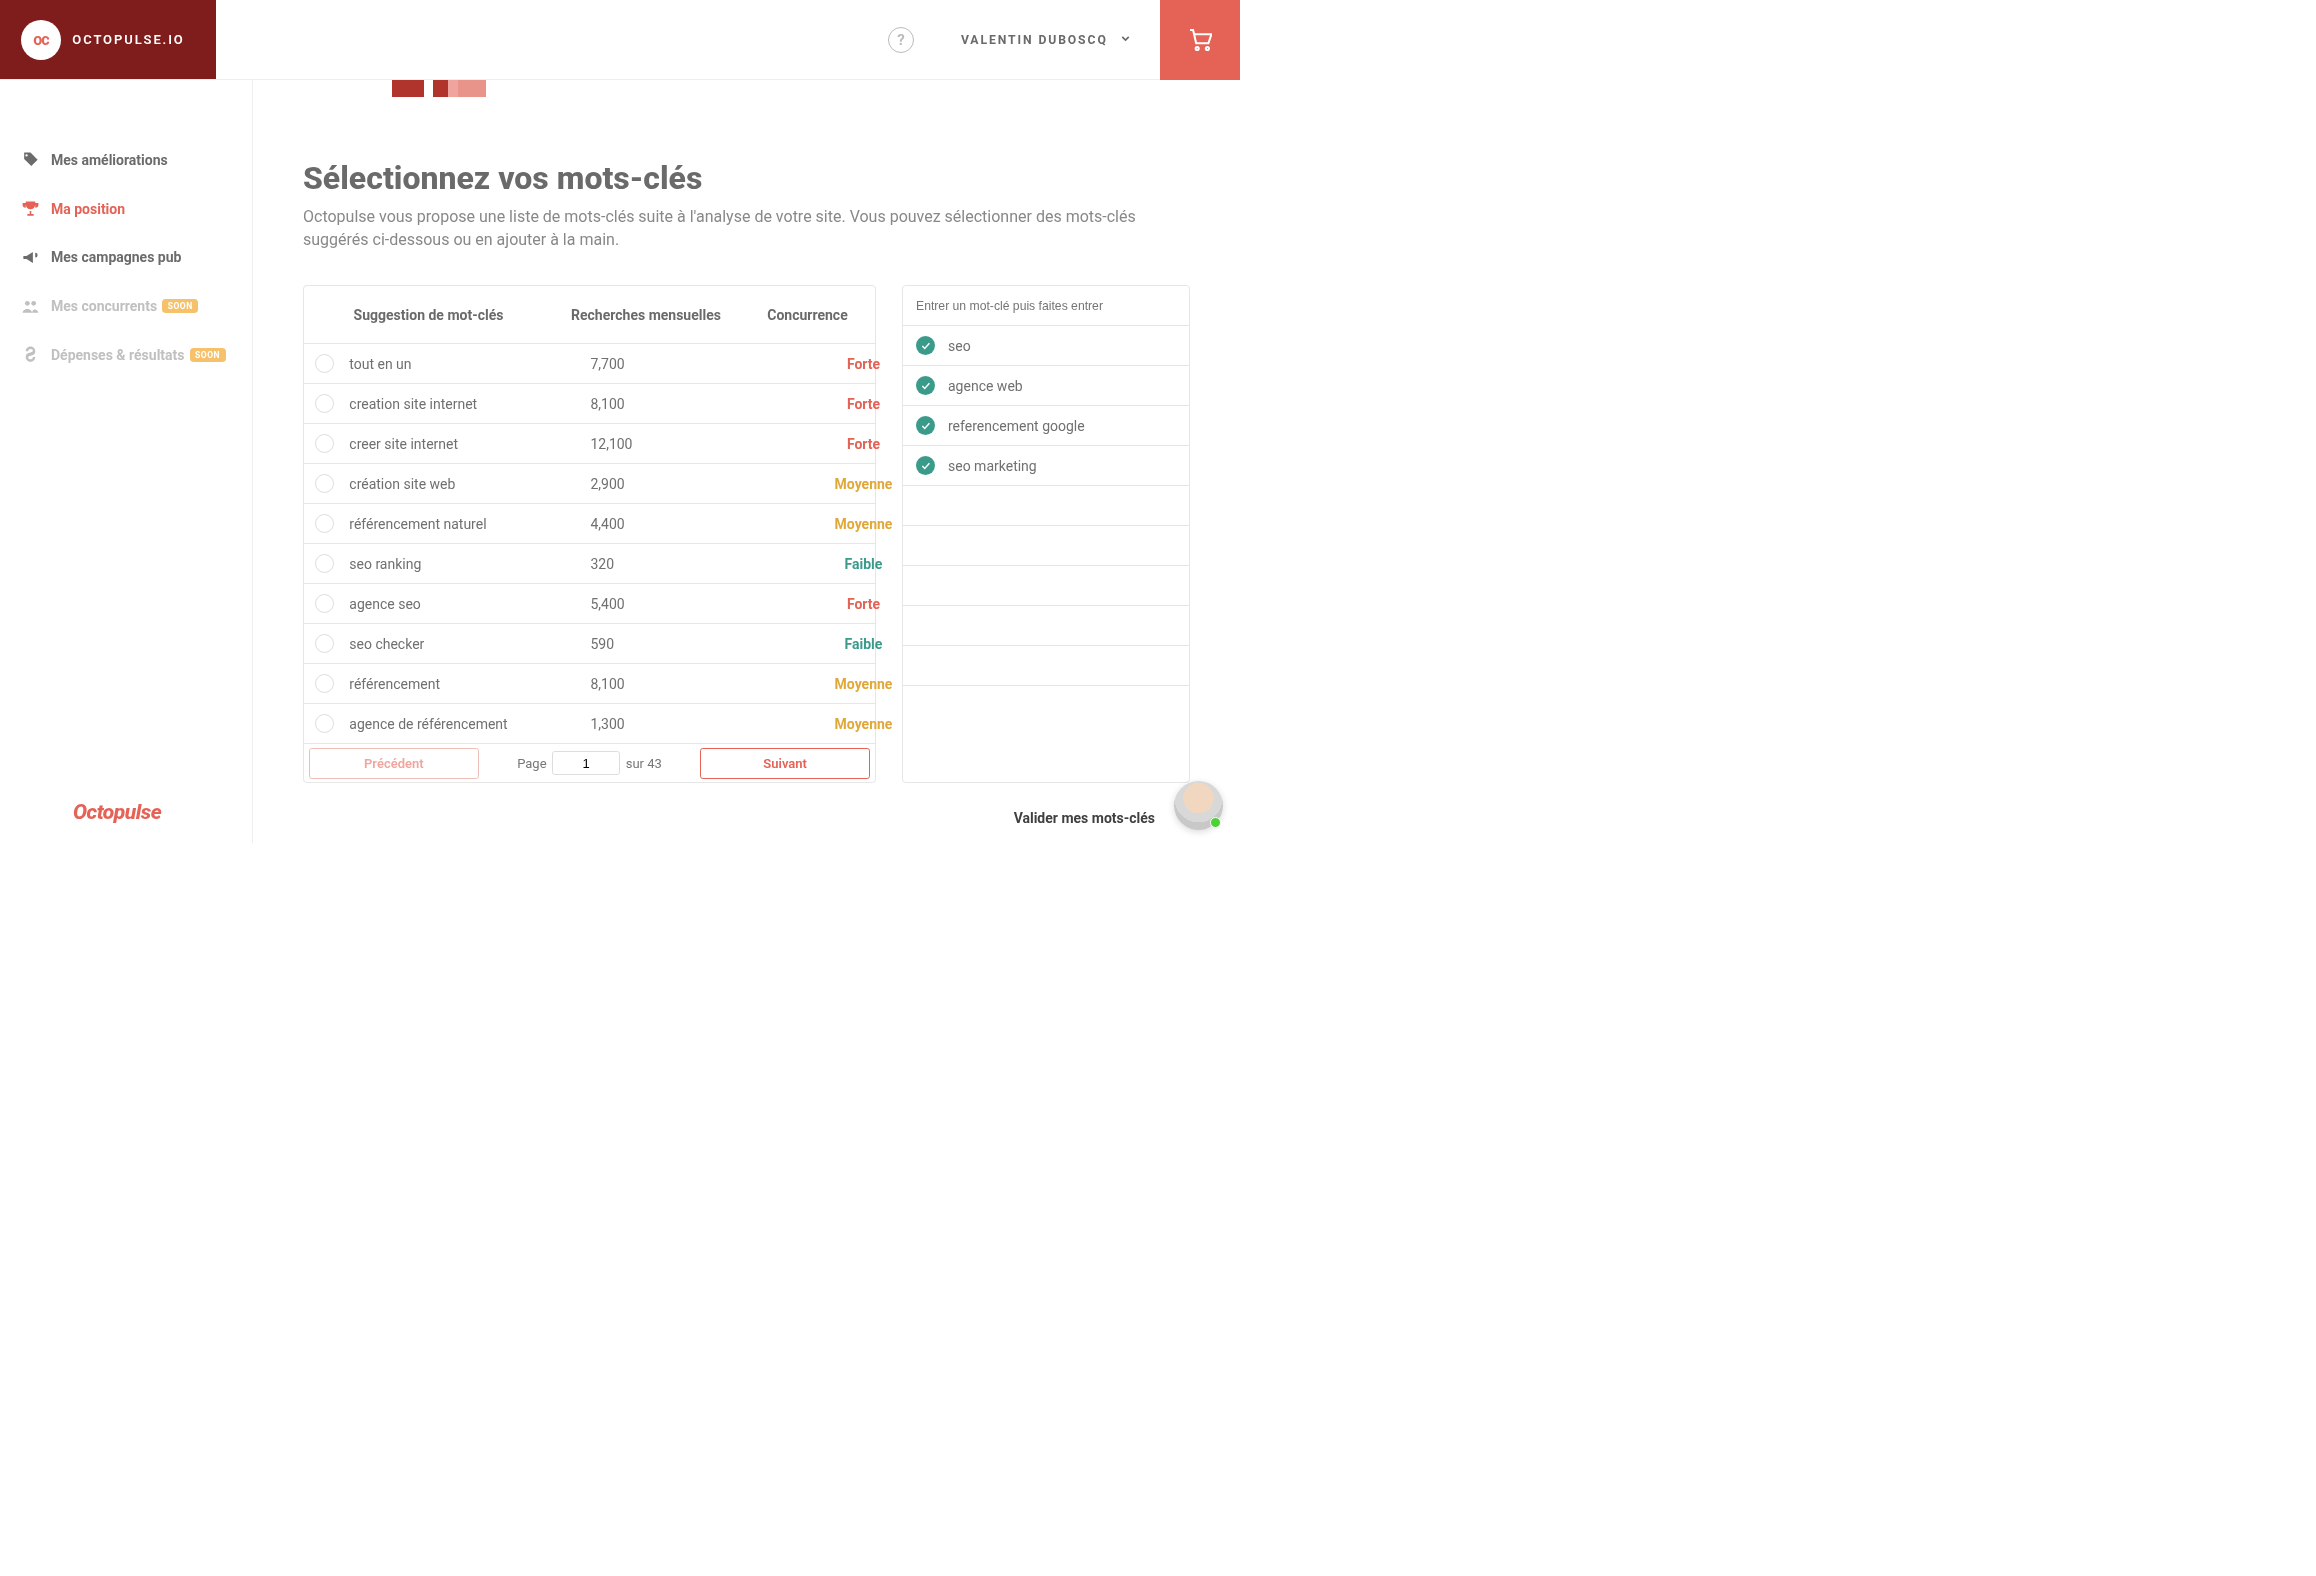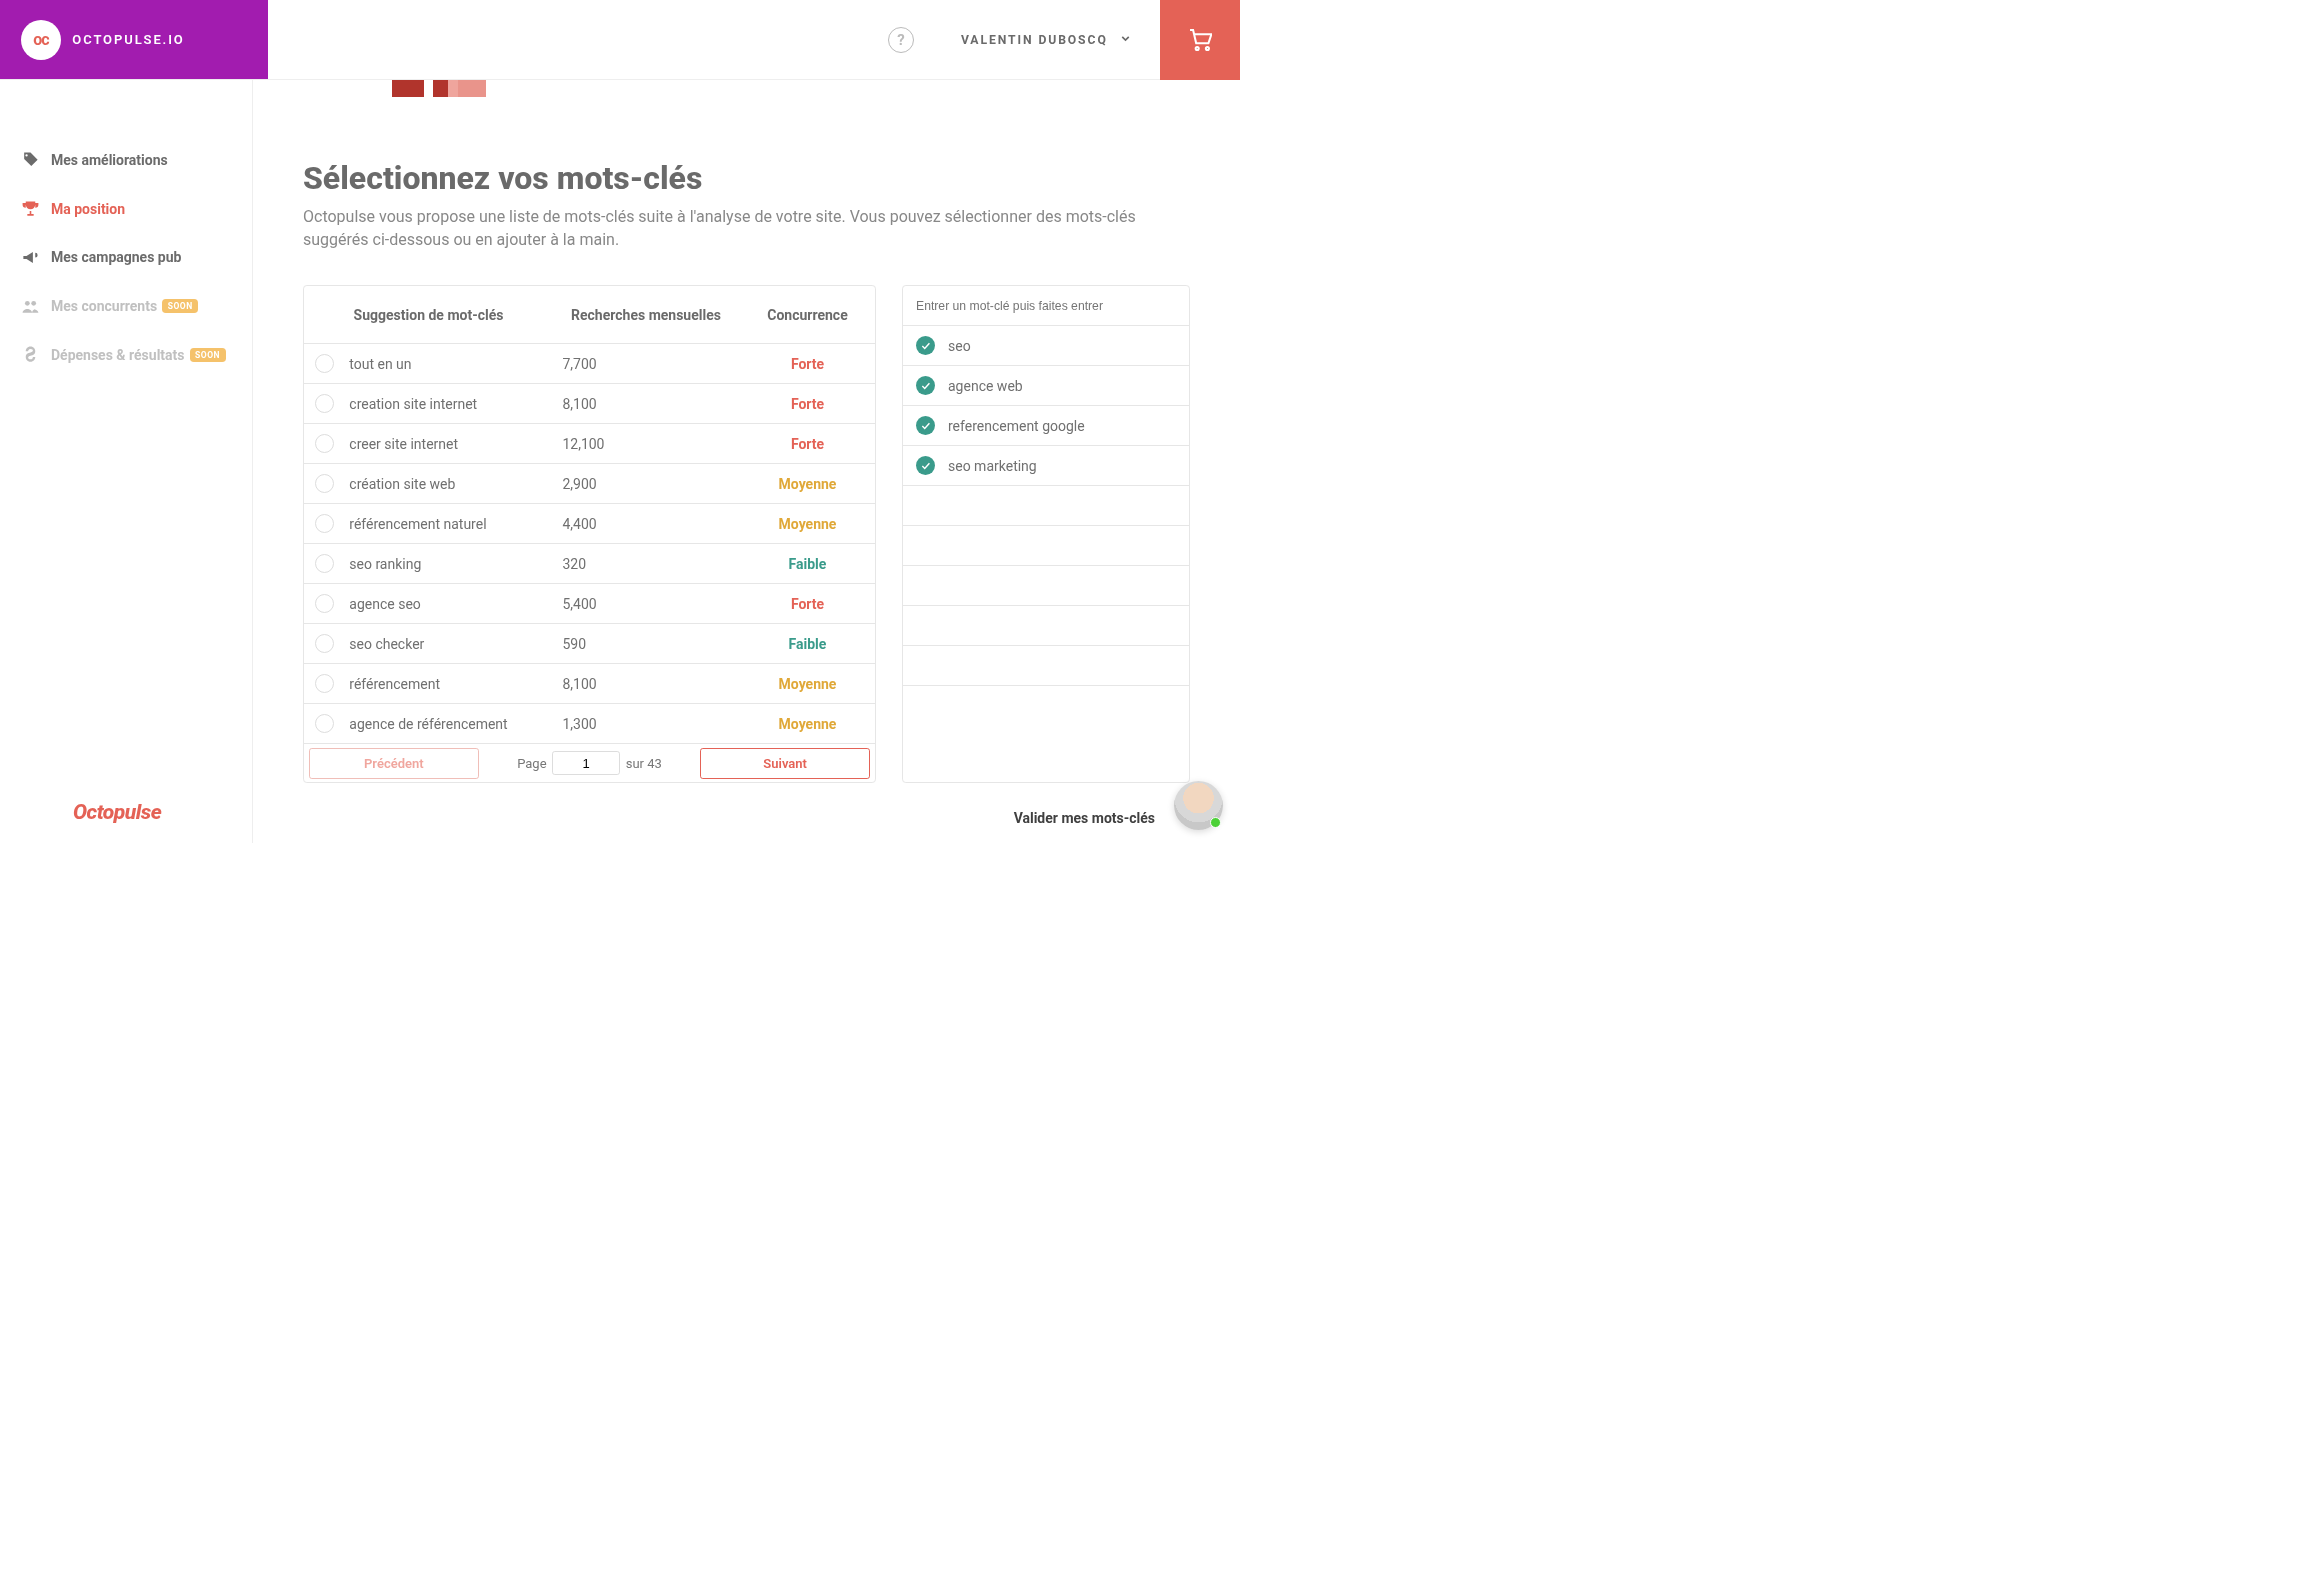--- a/index.html
+++ b/index.html
@@ -14,22 +14,22 @@
   }
   
   .header {
     height: 80px;
     display: flex;
     align-items: stretch;
     background: #fff;
     border-bottom: 0.9px solid #eee;
   }
   .header-left {
-    width: 268px;
-    background: #a21caf;
+    width: 216px;
+    background: #7f1d1d;
     display: flex;
     align-items: center;
     padding-left: 21px;
   }
   .logo-circle {
     width: 40px;
     height: 40px;
     border-radius: 50%;
     background: #fff;
     color: #e46256;
@@ -187,20 +187,21 @@
     font-weight: 700;
     color: #6a6a6a;
     font-size: 14px;
   }
   .table-head > div { padding: 0 9.4px; text-align:center;}
   .table-head > div:first-child { text-align:center;}
   .table-row {
     height: 40px;
     font-size: 14px;
     color: #707070;
+    gap: 28px;
   }
   .kw-cell { display:flex; align-items:center; padding-left:11.3px;}
   .radio {
     width: 19px; height: 19px; border-radius:50%;
     border: 1.9px solid #ddd; background:#fff; margin-right:15px;
     flex-shrink:0; cursor:pointer;
   }
   .search-cell { padding-left: 9.4px; }
   .comp-cell { text-align:center; font-weight:700; }
   .comp-forte { color:#e46256; }

